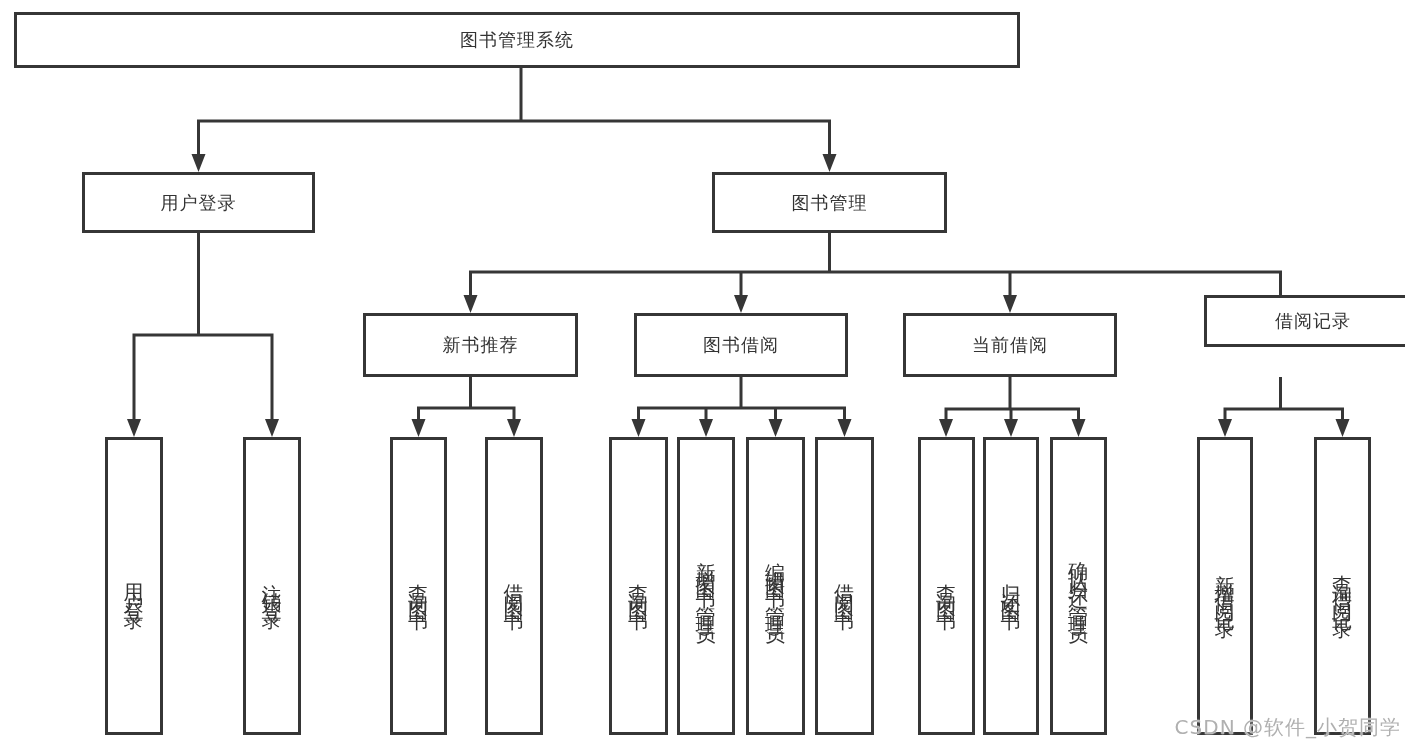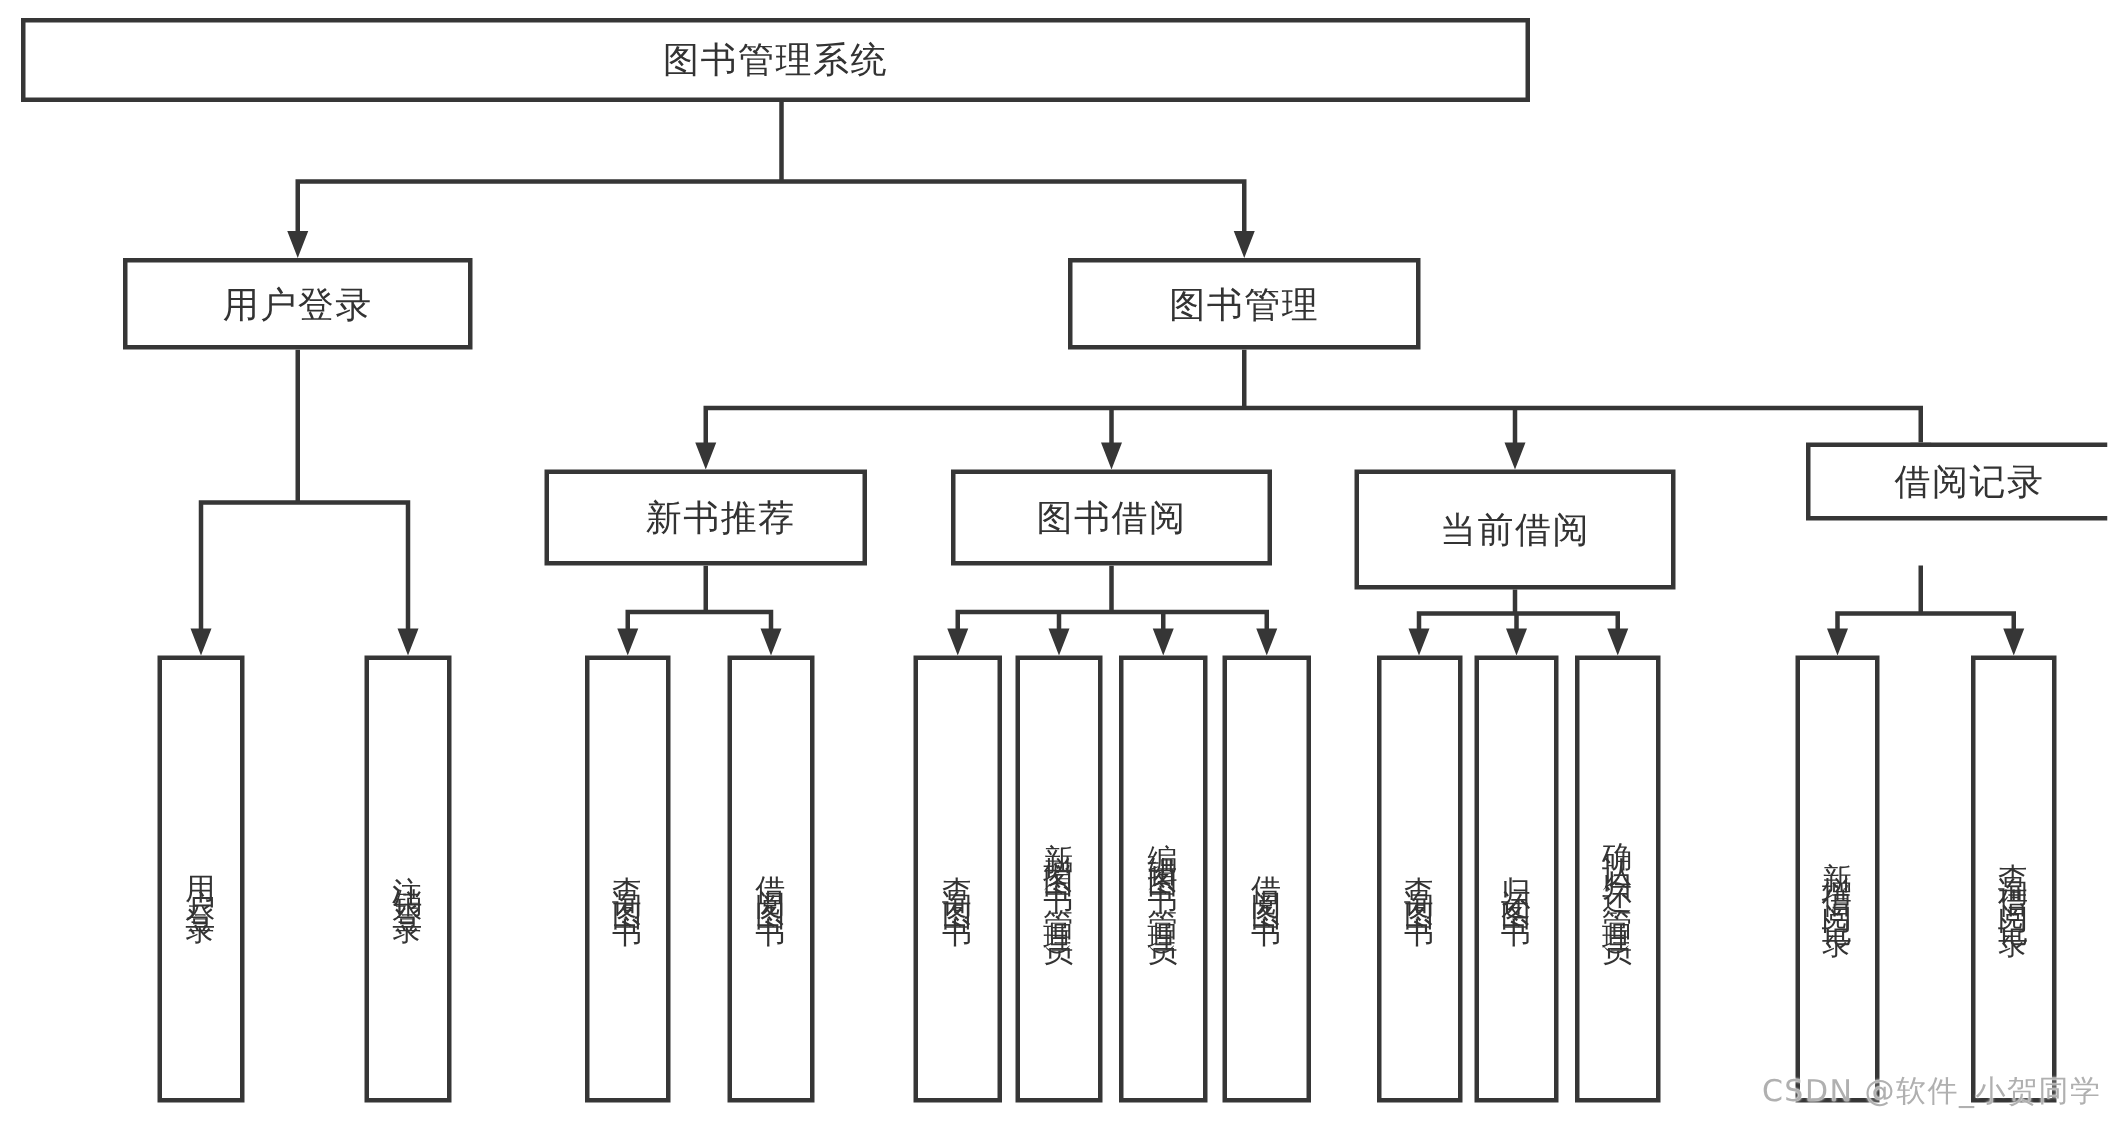--- a/index.html
+++ b/index.html
@@ -14,21 +14,21 @@
   .node{
     position:absolute;
     box-sizing:border-box;
     border:3px solid #363636;
     background:#ffffff;
     color:#333333;
     display:flex;align-items:center;justify-content:center;
     z-index:2;
     letter-spacing:1px;
   }
-  .node-h{font-size:24px;}
+  .node-h{font-size:18px;}
   .node-leaf{
     font-size:20px;
     top:437px;height:298px;
     writing-mode:vertical-rl;
     text-orientation:mixed;
     letter-spacing:9px;
     line-height:1;
   }
   .node-leaf span{display:block;}
   .watermark{
@@ -91,21 +91,21 @@
   <div class="node node-h" style="left:712px;top:172px;width:235px;height:61px;">
     <span>图书管理</span>
   </div>
 
   <div class="node node-h" style="left:363px;top:313px;width:215px;height:64px;padding-left:20px;">
     <span>新书推荐</span>
   </div>
   <div class="node node-h" style="left:634px;top:313px;width:214px;height:64px;text-align:right;">
     <span>图书借阅</span>
   </div>
-  <div class="node node-h" style="left:903px;top:313px;width:214px;height:80px;">
+  <div class="node node-h" style="left:903px;top:313px;width:214px;height:64px;">
     <span>当前借阅</span>
   </div>
   <div class="node node-h" style="left:1172px;top:295px;width:218px;height:52px;margin-left:32px;">
     <span>借阅记录</span>
   </div>
 
   <div class="node node-leaf" style="left:105px;width:58px;">
     <span>用户登录</span>
   </div>
   <div class="node node-leaf" style="left:243px;width:58px;">

